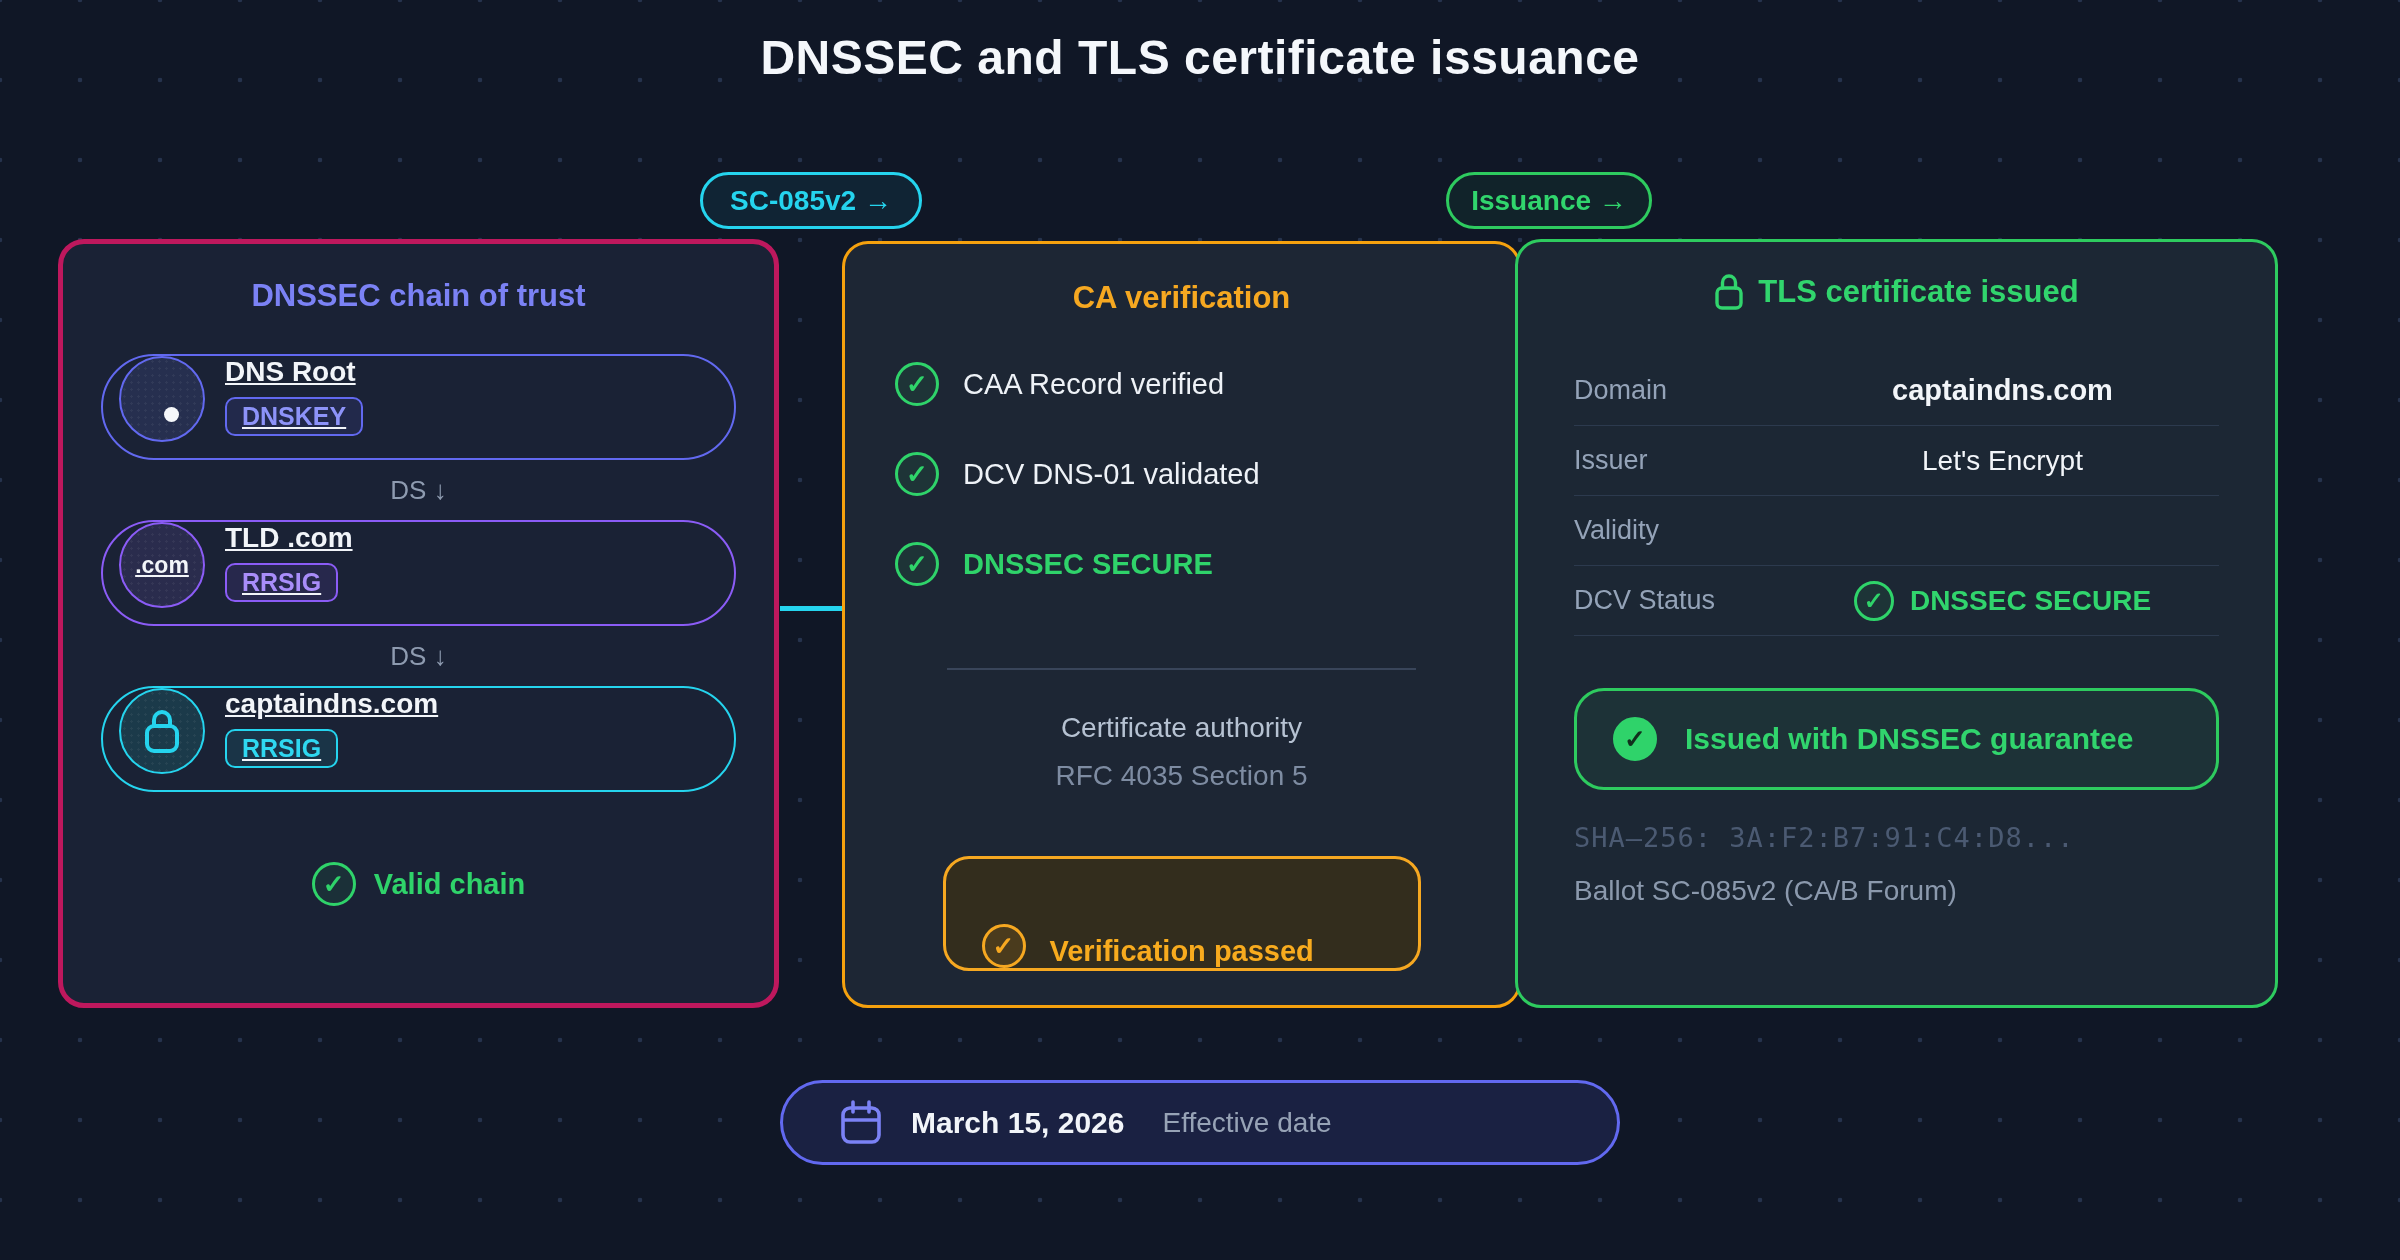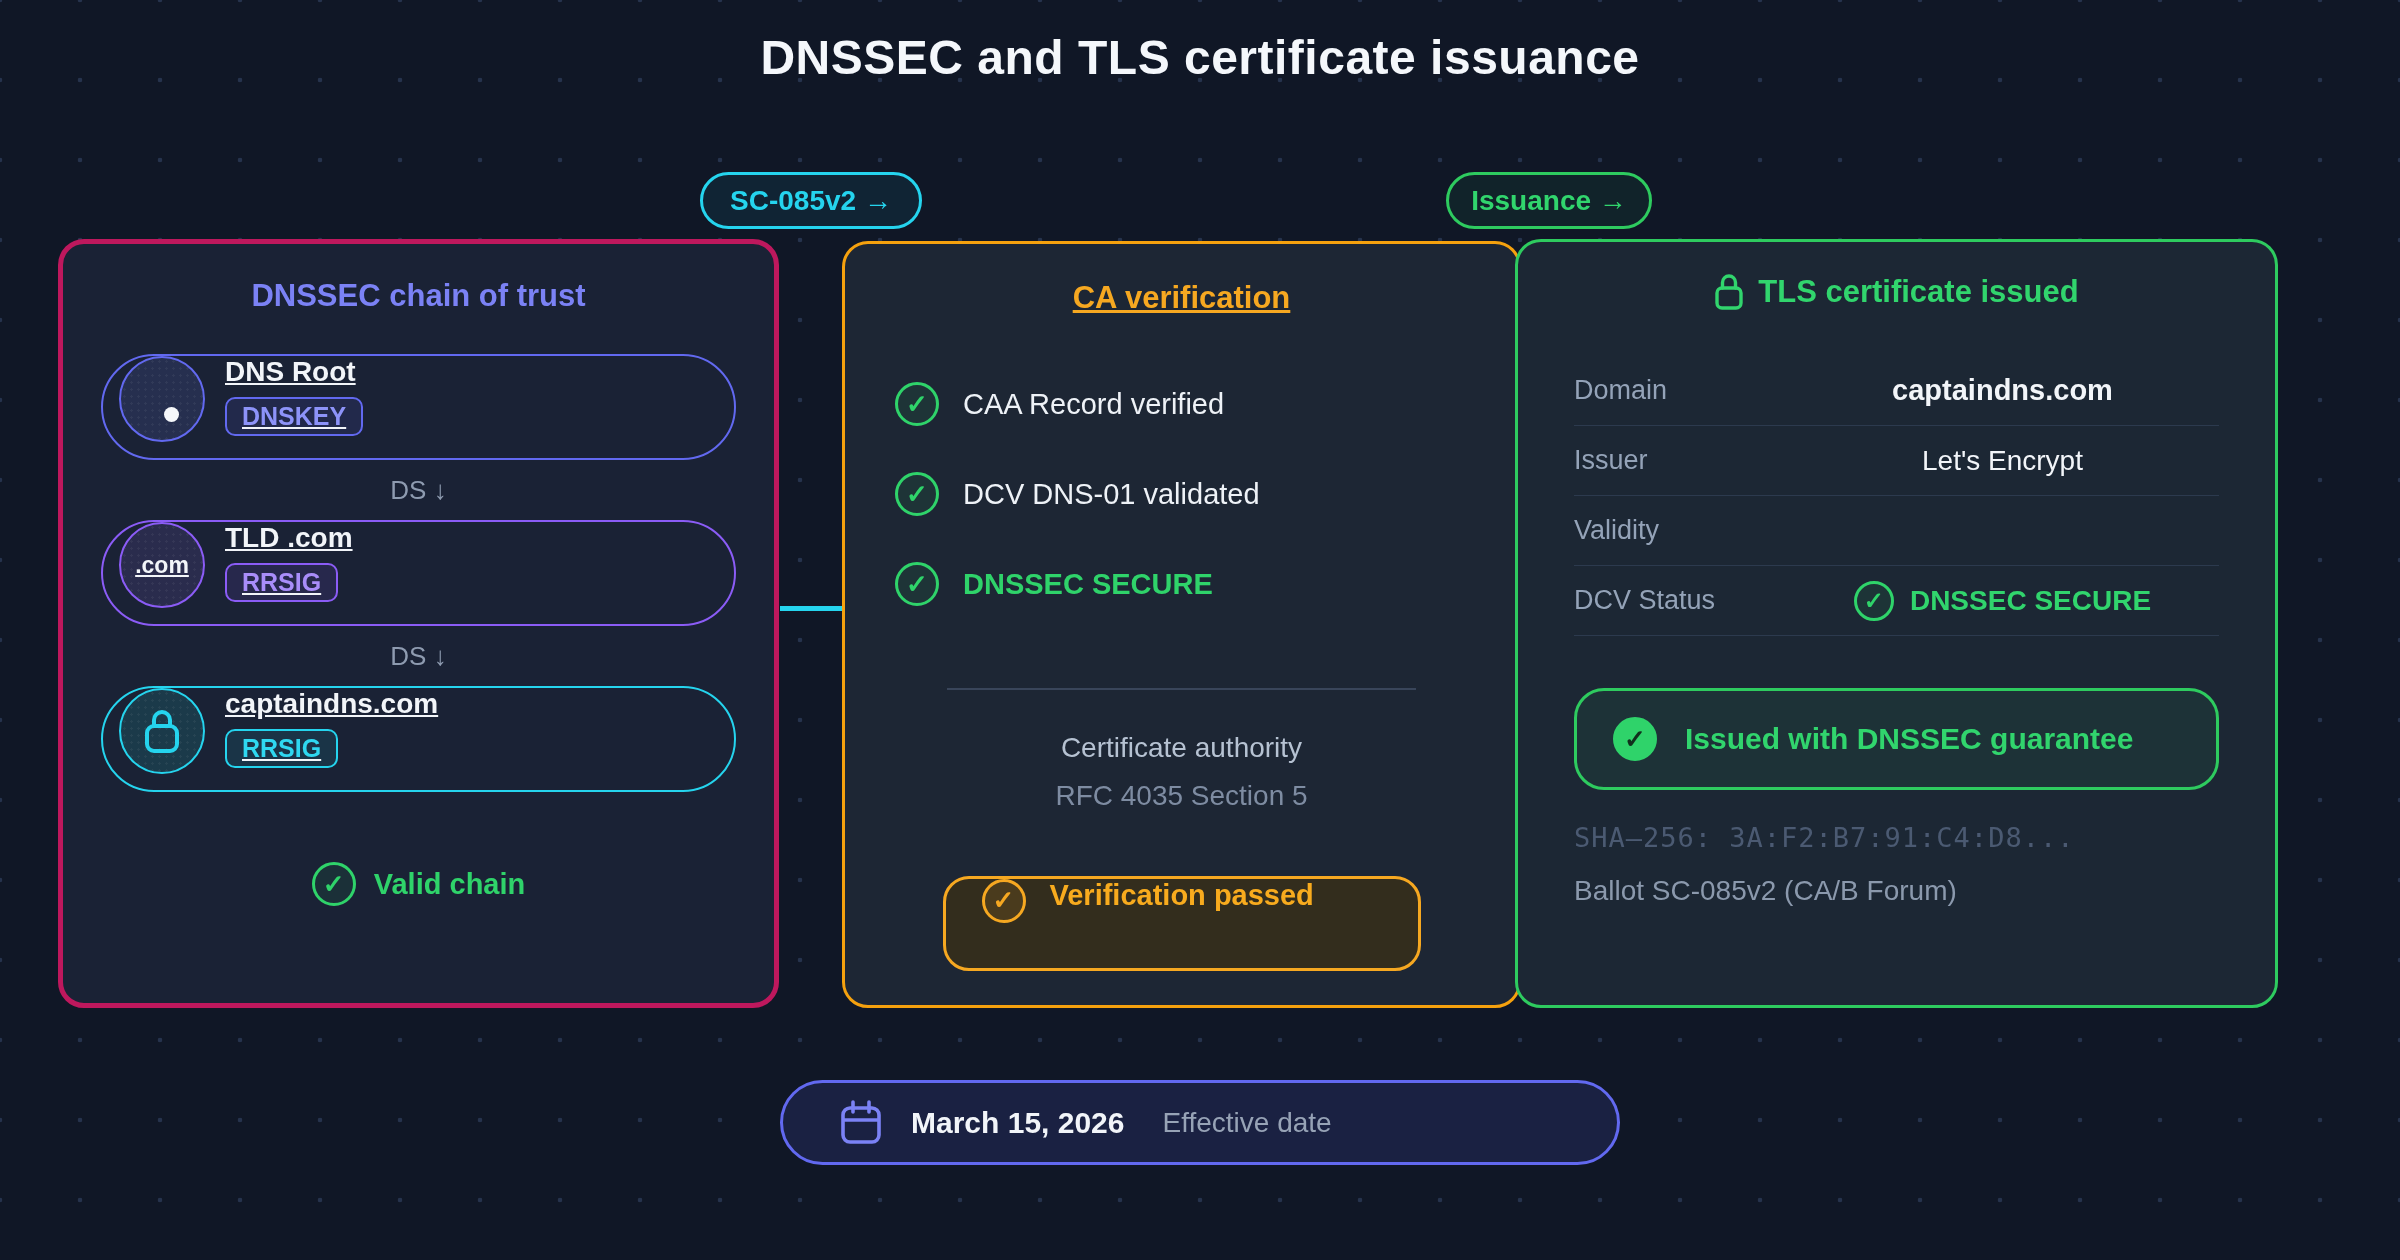--- a/index.html
+++ b/index.html
@@ -34,21 +34,21 @@
   .connector.green { left:1521px; width:57px; background:#2ecb5f; }
 
   
   .panel { position:absolute; border-radius:26px; }
   .panel-left  { left:58px;  top:239px; width:721px; height:769px; border:5px solid #be185d; background:#1a2235; padding:32px 38px; display:flex; flex-direction:column; }
   .panel-mid   { left:842px; top:241px; width:679px; height:767px; border:3px solid #f5a10e; background:#1d2634; padding:34px 50px; display:flex; flex-direction:column; }
   .panel-right { left:1515px;top:239px; width:763px; height:769px; border:3px solid #2ecb5f; background:#1c2734; padding:30px 56px; display:flex; flex-direction:column; }
 
   .panel-h { text-align:center; font-size:31px; font-weight:700; line-height:40px; }
   .panel-left  .panel-h { color:#7b82f5; margin-bottom:38px; }
-  .panel-mid   .panel-h { color:#f6a821; margin-bottom:64px;text-decoration:underline; }
+  .panel-mid   .panel-h { color:#f6a821; margin-bottom:44px; }
   .panel-right .panel-h { color:#31d56d; display:flex; align-items:center; justify-content:center; gap:14px; margin-bottom:10px; }
 
   
   .node {
     height:106px; border-radius:53px; display:flex; align-items:flex-start;
     gap:20px; padding-left:16px; border:2.5px solid;text-decoration:underline;
   }
   .node.indigo { border-color:#6269f0; }
   .node.violet { border-color:#8b5cf6; }
   .node.cyan   { border-color:#25d4ee; }
@@ -93,21 +93,21 @@
   .check-item { display:flex; align-items:center; gap:24px; margin-bottom:46px; }
   .check-item:first-of-type { margin-top:16px; }
   .check-item .txt { font-size:29px; color:#eef2f7; }
   .check-item.strong .txt { color:#2fd36a; font-weight:700; }
   .mid-divider { height:2px; background:#39455a; width:82%; margin:36px auto 0; }
   .authority { margin-top:42px; text-align:center; font-size:28px; color:#b6c2d2; }
   .authority-ref { margin-top:16px; text-align:center; font-size:28px; color:#7e8ca2; }
   .verify-badge {
     margin:64px auto 0; width:478px; height:120px; border-radius:26px;
     border:3px solid #f6a821; background:#332d1d;
-    display:flex; align-items:flex-start; justify-content:flex-start; gap:24px; padding-left:36px;
+    display:flex; align-items:flex-end; justify-content:flex-start; gap:24px; padding-left:36px;
   }
   .verify-badge .txt { font-size:29px; font-weight:700; color:#f8ab1e; }
 
   
   .cert-table { margin-top:34px; display:flex; flex-direction:column; }
   .cert-row { height:70px; display:flex; align-items:center; border-bottom:1px solid #2c3a4e; }
   .cert-row .lbl { width:212px; font-size:27px; color:#94a3b8; }
   .cert-row .val { flex:1; text-align:center; font-size:28px; color:#f2f5f9; }
   .cert-row .val.bold  { font-weight:700; font-size:29px; }
   .cert-row .val.green { color:#31d56d; font-weight:700; }

